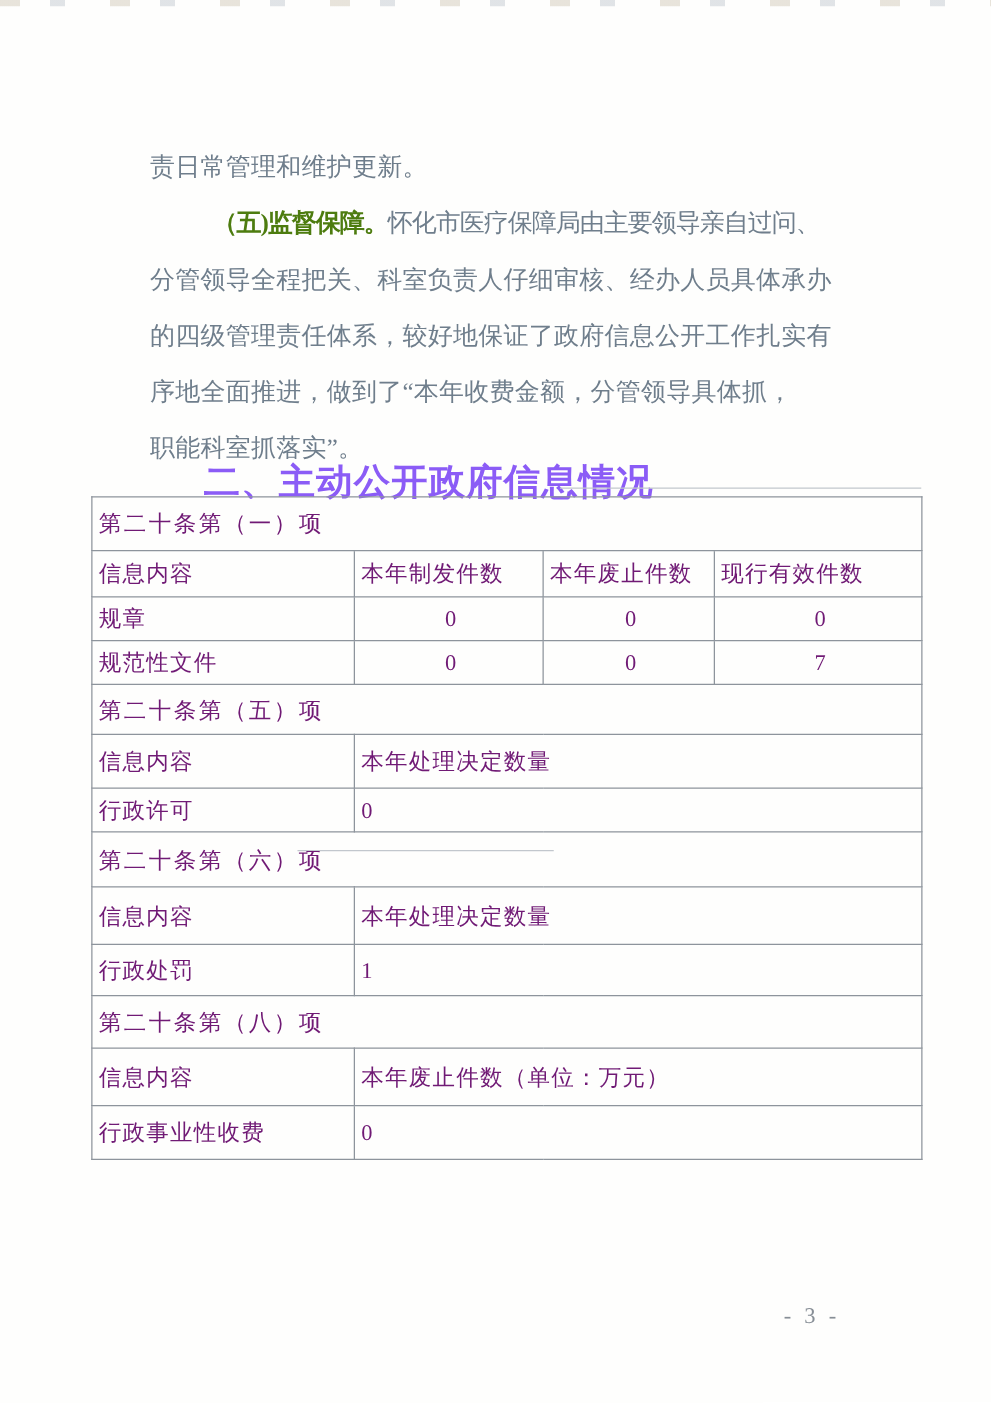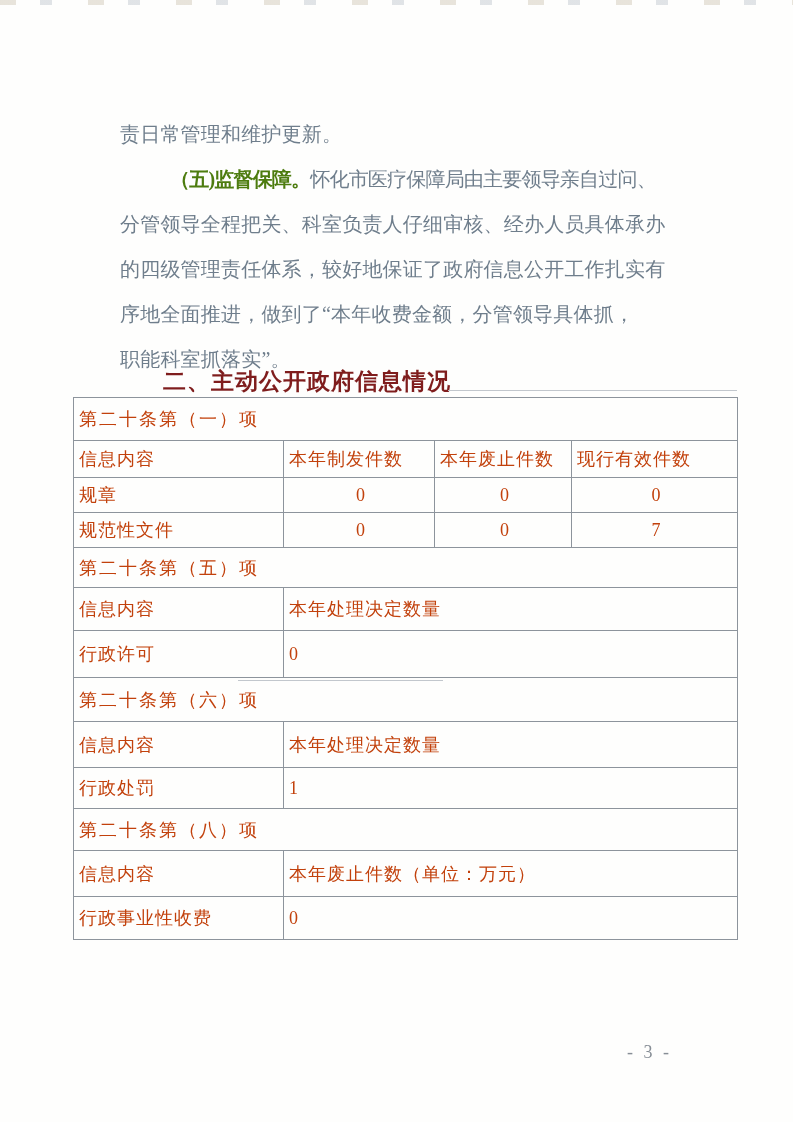--- a/index.html
+++ b/index.html
@@ -23,32 +23,32 @@
     font-size:20px; color:#6f7e8c; letter-spacing:0.2px;
   }
   .body-text .line { height:45px; line-height:45px; white-space:nowrap; }
   .line.indent { text-indent:50px; }
   .line.tight { letter-spacing:-0.8px; }
   .bold-run { font-weight:bold; color:#4d7c0f; }
   
   .heading {
     position:absolute; left:163px; top:366px;
     font-family:"Liberation Sans","DejaVu Sans",sans-serif;
-    font-size:23px; font-weight:bold; color:#7f1d1d; letter-spacing:1px;
+    font-size:29px; font-weight:bold; color:#8b5cf6; letter-spacing:1px;
     white-space:nowrap;
   }
   
   .artifact { position:absolute; height:1px; background:#c2c7cd; }
   .artifact.a1 { left:448px; top:390px; width:289px; }
   .artifact.a2 { left:238px; top:680px; width:205px; }
   
   table.disclosure {
     position:absolute; left:73px; top:397px; width:664px;
     border-collapse:collapse; table-layout:fixed;
-    font-size:18px; color:#c2410c; letter-spacing:1px;
+    font-size:18px; color:#701a75; letter-spacing:1px;
   }
   table.disclosure td {
     border:1.5px solid #8d949c;
     padding:0 2px 0 5px;
     vertical-align:middle;
     overflow:hidden; white-space:nowrap;
   }
   td.sec-title { letter-spacing:2px; }
   td.num { text-align:center; padding:0; letter-spacing:0; }
   td.val { padding-left:3px; letter-spacing:0; }
@@ -121,21 +121,21 @@
         <td class="num">7</td>
       </tr>
 
       <tr style="height:40px">
         <td colspan="4" class="sec-title">第二十条第（五）项</td>
       </tr>
       <tr style="height:43px">
         <td>信息内容</td>
         <td colspan="3">本年处理决定数量</td>
       </tr>
-      <tr style="height:47px">
+      <tr style="height:35px">
         <td>行政许可</td>
         <td colspan="3" class="val">0</td>
       </tr>
 
       <tr style="height:44px">
         <td colspan="4" class="sec-title">第二十条第（六）项</td>
       </tr>
       <tr style="height:46px">
         <td>信息内容</td>
         <td colspan="3">本年处理决定数量</td>

